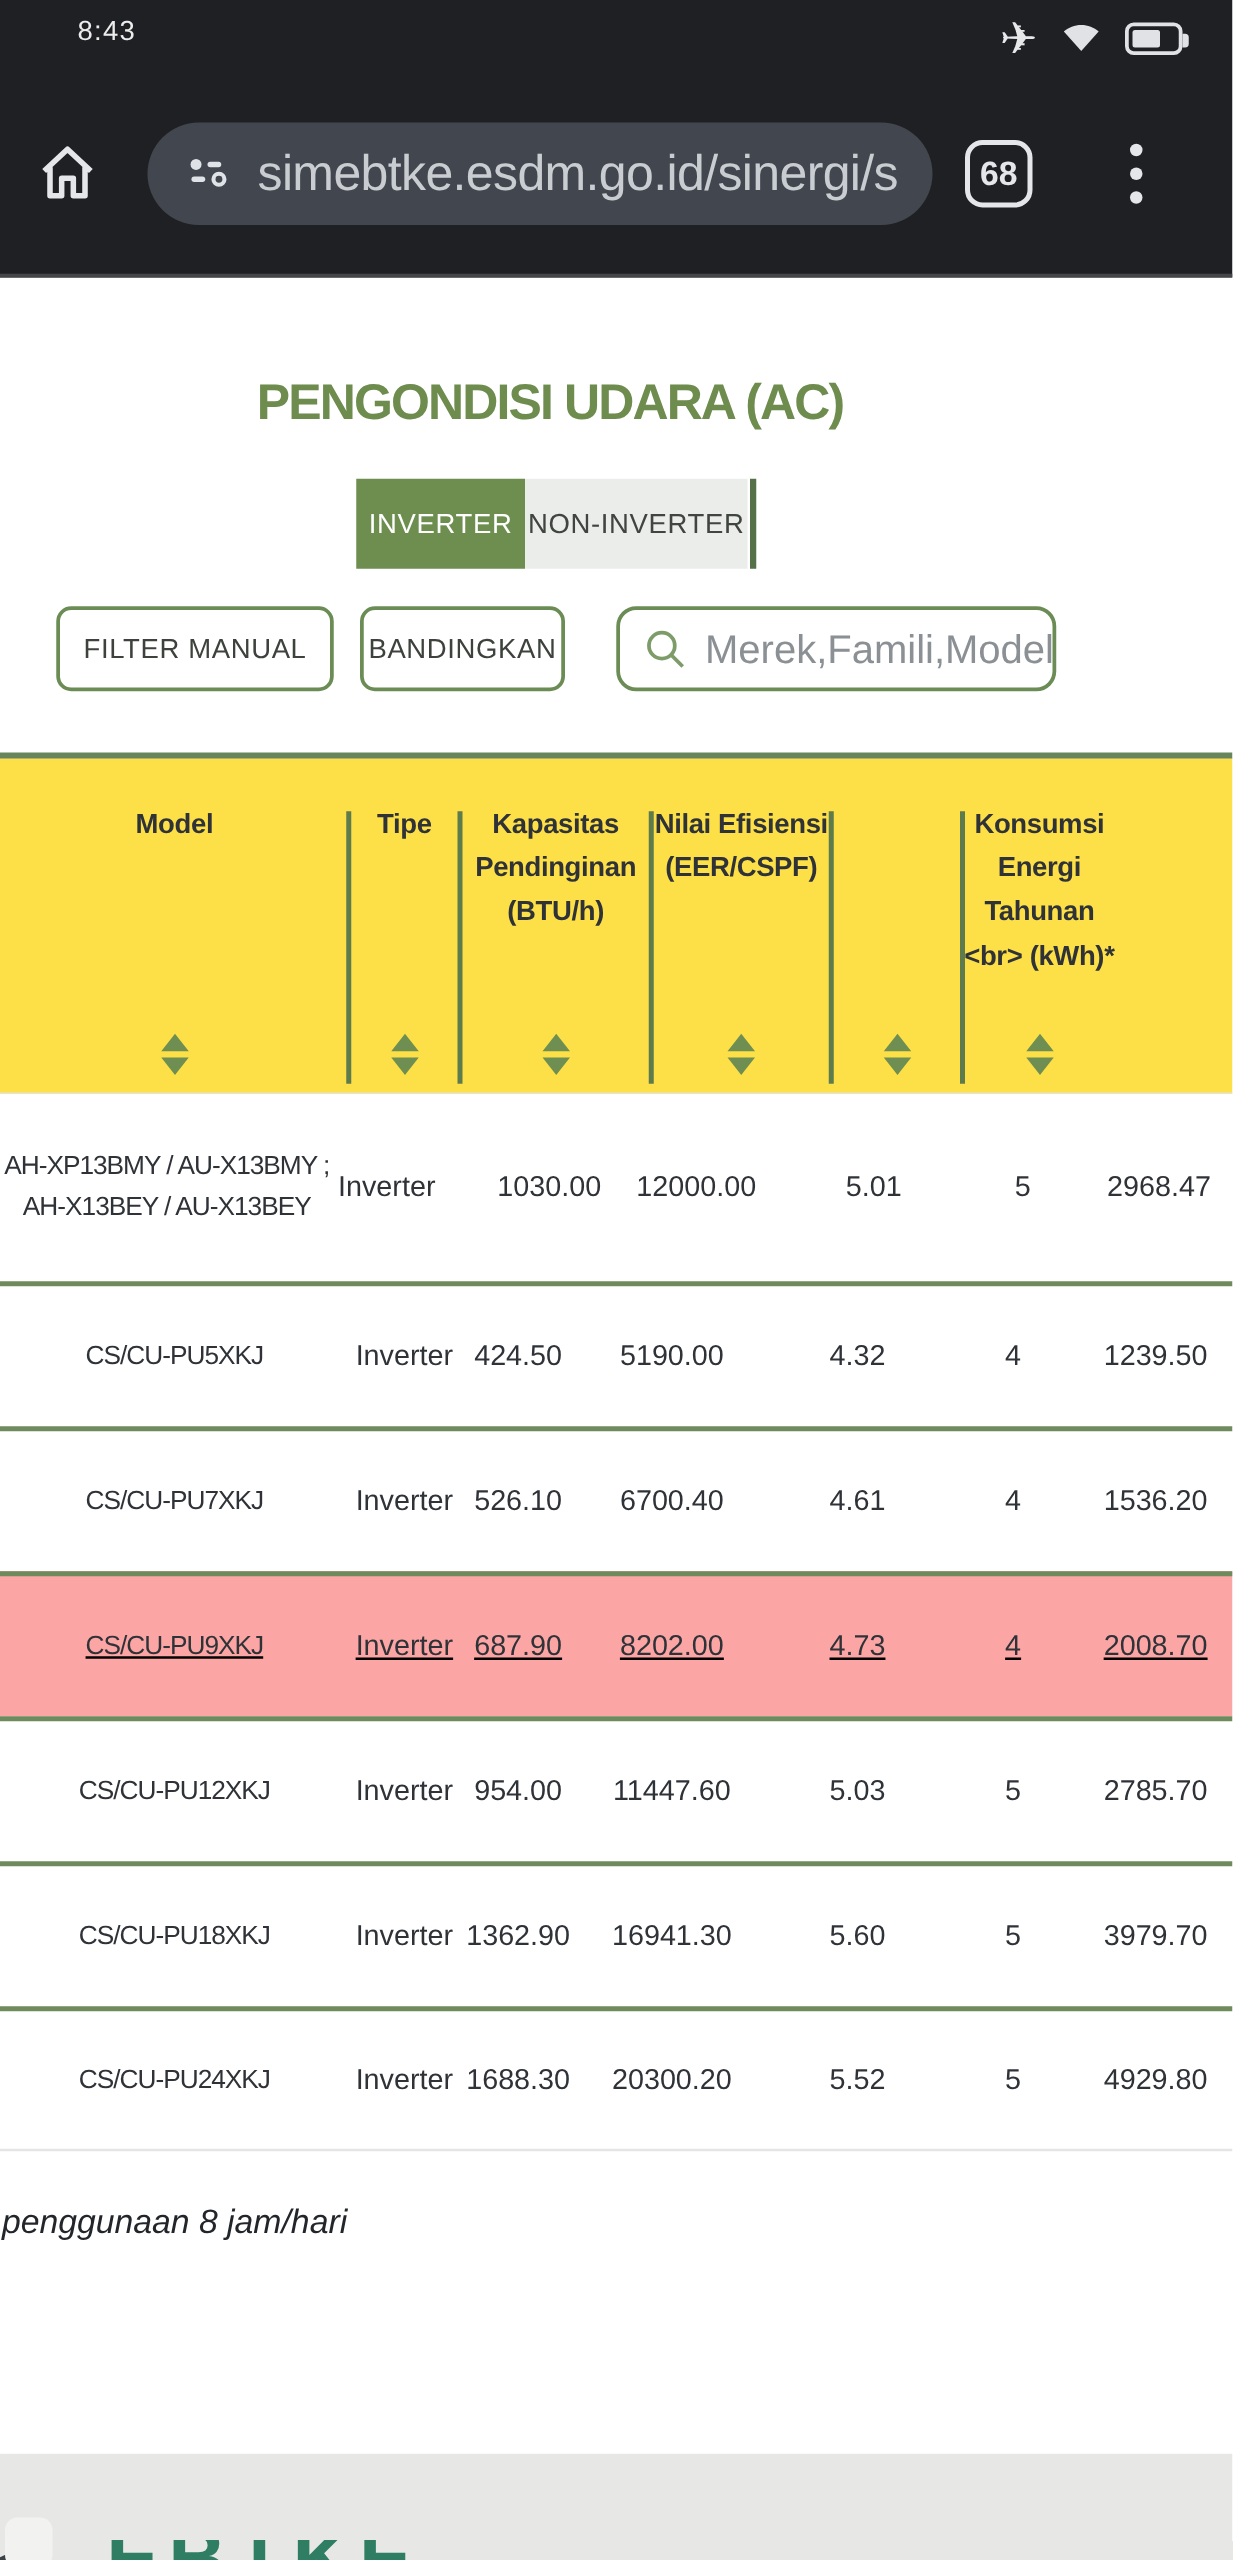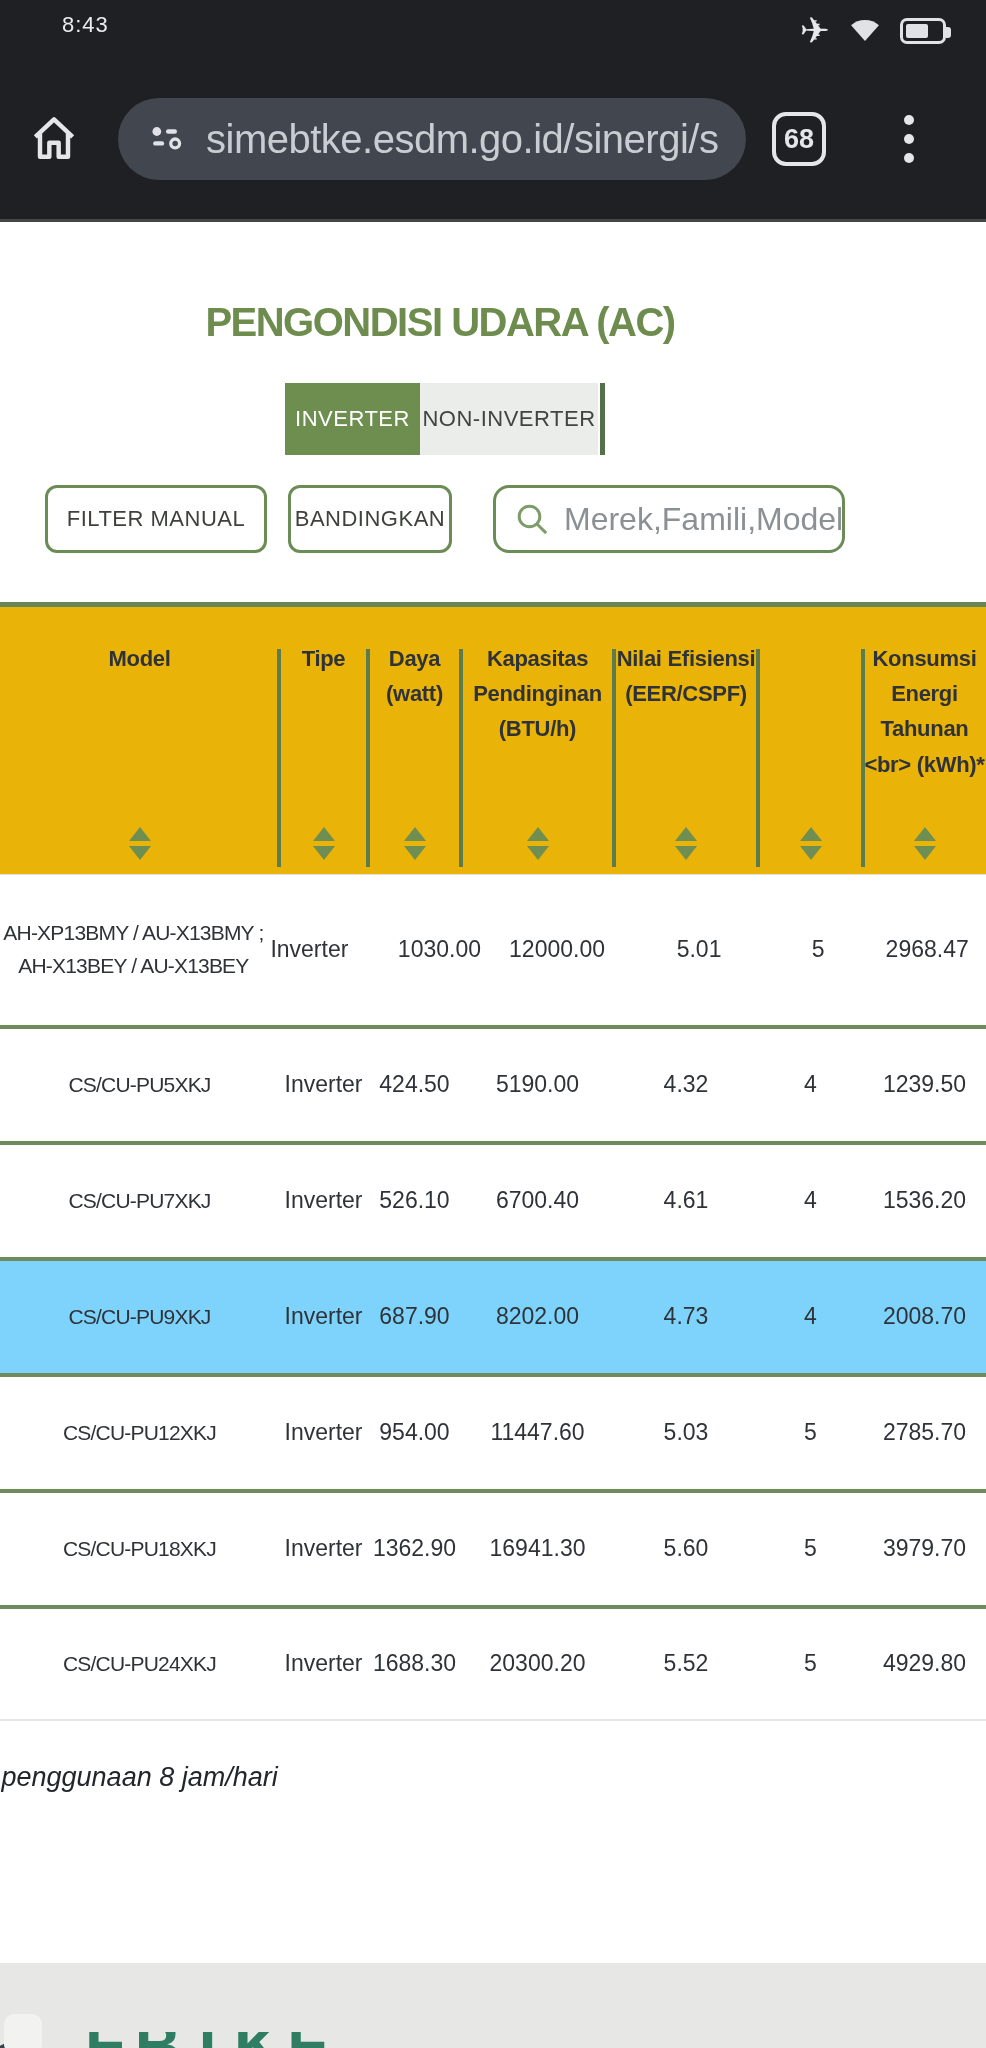--- a/index.html
+++ b/index.html
@@ -64,42 +64,42 @@
   .search-box svg { margin-left:16px; flex:0 0 auto; }
   .search-box input { border:none; outline:none; background:transparent;
                       font-size:32px; color:#333; width:100%; margin-left:12px;
                       font-family:Liberation Sans, sans-serif; }
   .search-box input::placeholder { color:#8b9095; }
 
   
   .table { position:absolute; left:0; top:602px; width:986px; }
   .t-topborder { height:5px; background:#67855a; }
   .thead { display:flex; height:268px; border-bottom:1px solid #e3e4e1;
-           background:#eab308; }
+           background:#fde047; }
   .th { position:relative; display:flex; flex-direction:column;
         align-items:center; padding-top:34px; }
   .th-label { font-size:22px; font-weight:bold; color:#2f3338;
               text-align:center; line-height:1.6; letter-spacing:-0.3px;
               max-width:100%; }
   .th-spacer { flex:1; }
   .sort { display:flex; flex-direction:column; align-items:center;
           margin-bottom:14px; }
   .tri-up { width:0; height:0; border-left:11px solid transparent;
             border-right:11px solid transparent;
             border-bottom:14px solid #6f8e51; margin-bottom:5px; }
   .tri-down { width:0; height:0; border-left:11px solid transparent;
               border-right:11px solid transparent;
               border-top:14px solid #6f8e51; }
   .vsep { position:absolute; right:-2px; top:42px; width:4px; height:218px;
           background:#5e7b4e; }
 
   .trow { display:flex; height:116px; border-top:4px solid #6f8b5d; }
   .trow.first { height:150px; border-top:none; }
   .trow.last { border-bottom:2px solid #e4e5e2; }
-  .trow.highlight { background:#7dd3fc; }
+  .trow.highlight { background:#fca5a5;text-decoration:underline; }
   .td { display:flex; align-items:center; justify-content:center;
         text-align:center; font-size:23px; color:#2f3338; line-height:1.55; }
   .td.model { font-size:21px; letter-spacing:-0.8px; }
 
   .footnote { position:absolute; left:-12px; top:1762px; font-size:27px;
               font-style:italic; color:#22262b; white-space:nowrap; }
 
   
   .footer { position:absolute; left:0; top:1963px; width:986px; height:85px;
             background:#e7e8e6; overflow:hidden; }
@@ -194,29 +194,20 @@
       </div>
       <div class="th" style="width: 89px;">
         <div class="th-label">Tipe</div>
         <div class="th-spacer"></div>
         <div class="sort">
           <span class="tri-up"></span>
           <span class="tri-down"></span>
         </div>
         <div class="vsep"></div>
       </div>
-      <div class="th" style="width: 93px;">
-        <div class="th-label">Daya (watt)</div>
-        <div class="th-spacer"></div>
-        <div class="sort">
-          <span class="tri-up"></span>
-          <span class="tri-down"></span>
-        </div>
-        <div class="vsep"></div>
-      </div>
       <div class="th" style="width: 153px;">
         <div class="th-label">Kapasitas Pendinginan (BTU/h)</div>
         <div class="th-spacer"></div>
         <div class="sort">
           <span class="tri-up"></span>
           <span class="tri-down"></span>
         </div>
         <div class="vsep"></div>
       </div>
       <div class="th" style="width: 144px;">

